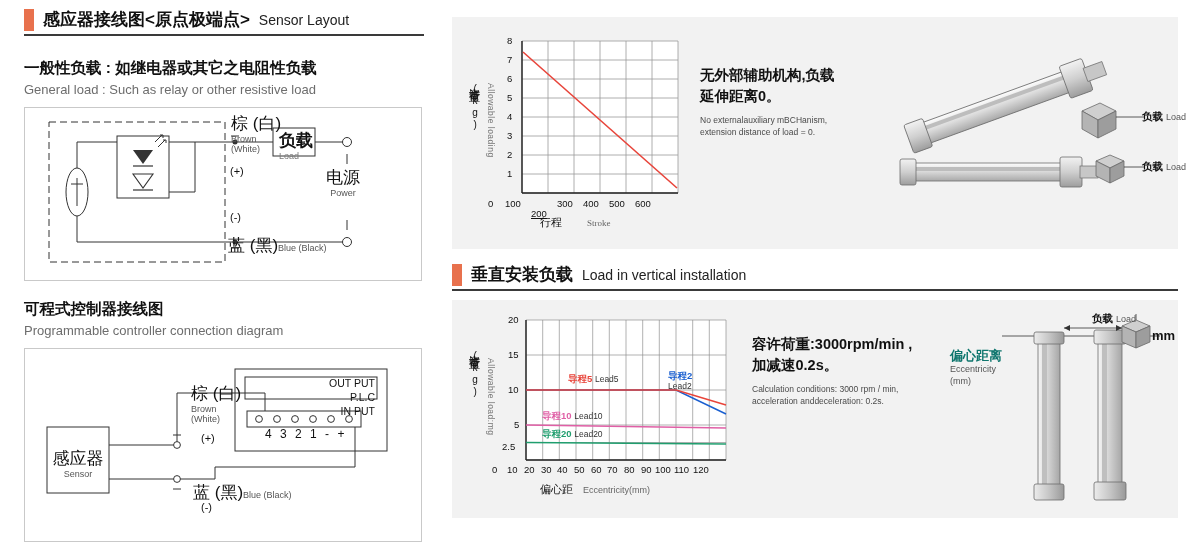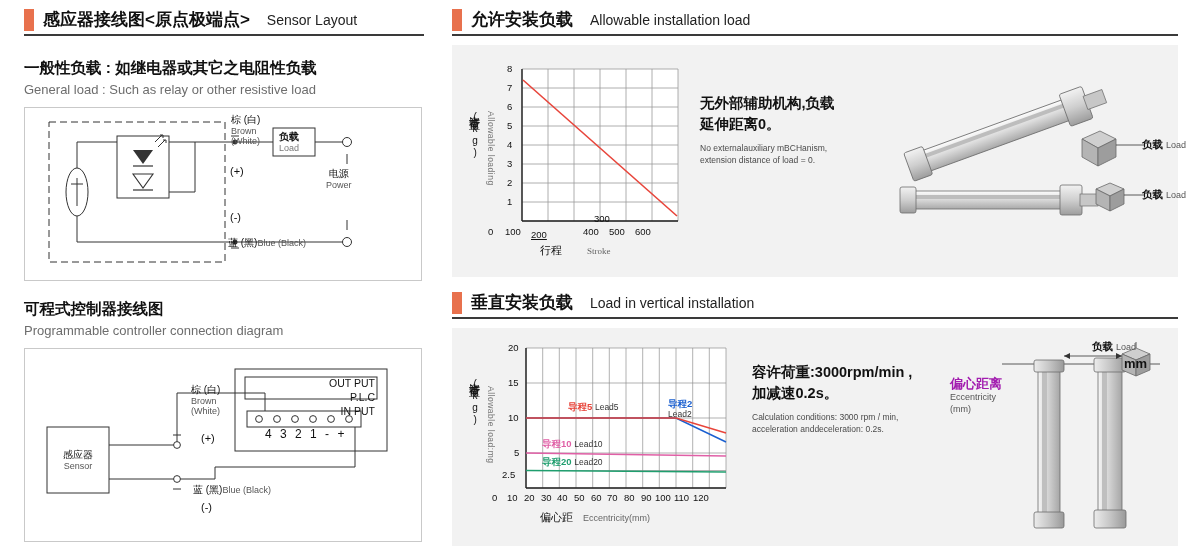--- a/index.html
+++ b/index.html
@@ -3,35 +3,35 @@
 <meta charset="utf-8">
 <style>
   html,body{margin:0;padding:0;}
   body{width:1200px;height:550px;background:#ffffff;font-family:"Liberation Sans",sans-serif;overflow:hidden;}
   .page{position:relative;width:1200px;height:550px;}
 
   
   .sec-head{display:flex;align-items:center;border-bottom:2px solid #3a3a3a;padding-bottom:3px;}
   .sec-bar{width:10px;height:22px;background:#e8714d;margin-right:9px;flex:0 0 auto;}
   .sec-cn{font-size:17px;font-weight:bold;color:#111;letter-spacing:0px;}
-  .sec-en{font-size:14px;color:#222;margin-left:17px;font-weight:normal;}
+  .sec-en{font-size:14px;color:#222;margin-left:9px;font-weight:normal;}
 
   
   .left{position:absolute;left:24px;top:8px;width:400px;}
   .sub-cn{font-size:15.5px;font-weight:bold;color:#111;margin-top:22px;}
   .sub-en{font-size:13px;color:#6d6d6d;margin-top:3px;}
   .diagram-box{border:1px solid #c9c9c9;background:#fff;position:relative;}
 
   
   #wd1{width:396px;height:172px;margin-top:10px;}
   
   #wd2{width:396px;height:192px;margin-top:10px;}
 
   .lbl{position:absolute;font-size:10.5px;color:#111;line-height:1.15;}
-  .lbl .cn{font-size:10px;}
+  .lbl .cn{font-size:17px;}
   .lbl .en{font-size:9px;color:#555;}
 
   
   .right{position:absolute;left:452px;top:8px;width:726px;}
   .panel{background:#f2f2f2;position:relative;}
   #panel1{width:726px;height:232px;margin-top:9px;}
   #panel2{width:726px;height:218px;margin-top:9px;}
   .sec2{margin-top:14px;}
 
   .note-cn{font-size:14.5px;font-weight:bold;color:#111;line-height:1.45;}
@@ -176,25 +176,20 @@
         <div>OUT PUT</div>
         <div>P.L.C</div>
         <div>IN PUT</div>
       </div>
       <div style="position:absolute;left:222px;top:78px;width:118px;text-align:center;font-size:12px;color:#111;letter-spacing:2.5px;">4  3  2  1  -  +</div>
     </div>
   </div>
 
   <div class="right">
 
-    <div class="sec-head">
-      <span class="sec-bar"></span>
-      <span class="sec-cn">允许安装负载</span>
-      <span class="sec-en">Allowable installation load</span>
-    </div>
 
     <div class="panel" id="panel1">
 
       <svg width="250" height="210" viewBox="0 0 250 210" style="position:absolute;left:18px;top:10px;">
         <rect x="52" y="14" width="156" height="152" fill="#ffffff"></rect>
 
         <g stroke="#9a9a9a" stroke-width="0.8">
           <line x1="52" y1="14" x2="52" y2="166"></line>
           <line x1="78" y1="14" x2="78" y2="166"></line>
           <line x1="104" y1="14" x2="104" y2="166"></line>
@@ -225,22 +220,22 @@
       <div class="tick" style="left:55px;top:37px;">7</div>
       <div class="tick" style="left:55px;top:56px;">6</div>
       <div class="tick" style="left:55px;top:75px;">5</div>
       <div class="tick" style="left:55px;top:94px;">4</div>
       <div class="tick" style="left:55px;top:113px;">3</div>
       <div class="tick" style="left:55px;top:132px;">2</div>
       <div class="tick" style="left:55px;top:151px;">1</div>
 
       <div class="tick" style="left:36px;top:181px;">0</div>
       <div class="tick" style="left:53px;top:181px;">100</div>
-      <div class="tick" style="left:79px;top:184px;text-decoration:underline;">200</div>
-      <div class="tick" style="left:105px;top:168px;margin-left:37px;">300</div>
+      <div class="tick" style="left:79px;top:191px;text-decoration:underline;">200</div>
+      <div class="tick" style="left:105px;top:181px;">300</div>
       <div class="tick" style="left:131px;top:181px;">400</div>
       <div class="tick" style="left:157px;top:181px;">500</div>
       <div class="tick" style="left:183px;top:181px;">600</div>
 
       <div class="axis-title-y" style="left:16px;top:62px;">容许荷重<span style="font-size:10px;">(kg)</span></div>
       <div class="axis-title-y-en" style="left:34px;top:66px;">Allowable loading</div>
       <div class="axis-title-x" style="left:88px;top:198px;">行程</div>
       <div class="axis-title-x-en" style="left:135px;top:201px;font-family:Liberation Serif, serif;">Stroke</div>
 
       <div style="position:absolute;left:248px;top:48px;width:180px;">
@@ -422,21 +417,21 @@
         <line x1="92" y1="20" x2="150" y2="20" stroke="#333" stroke-width="0.8"></line>
         <path d="M92 20 l6 -3 l0 6 z" fill="#333"></path>
         <path d="M150 20 l-6 -3 l0 6 z" fill="#333"></path>
         <line x1="164" y1="6" x2="164" y2="12" stroke="#333" stroke-width="0.8"></line>
       </svg>
 
       <div class="dev-lbl" style="left:640px;top:12px;white-space:nowrap;">
         <span style="font-weight:bold;">负载</span>
         <span class="en">Load</span>
       </div>
-      <div class="dev-lbl" style="left:672px;top:28px;font-weight:bold;font-size:13px;">mm</div>
+      <div class="dev-lbl" style="left:700px;top:28px;font-weight:bold;font-size:13px;">mm</div>
       <div style="position:absolute;left:498px;top:48px;line-height:1.25;">
-        <div style="font-size:13px;font-weight:bold;color:#a21caf;">偏心距离</div>
+        <div style="font-size:13px;font-weight:bold;color:#0f766e;">偏心距离</div>
         <div style="font-size:9px;color:#555;">Eccentricity</div>
         <div style="font-size:9px;color:#555;">(mm)</div>
       </div>
     </div>
   </div>
 </div>
 
 </body></html>

